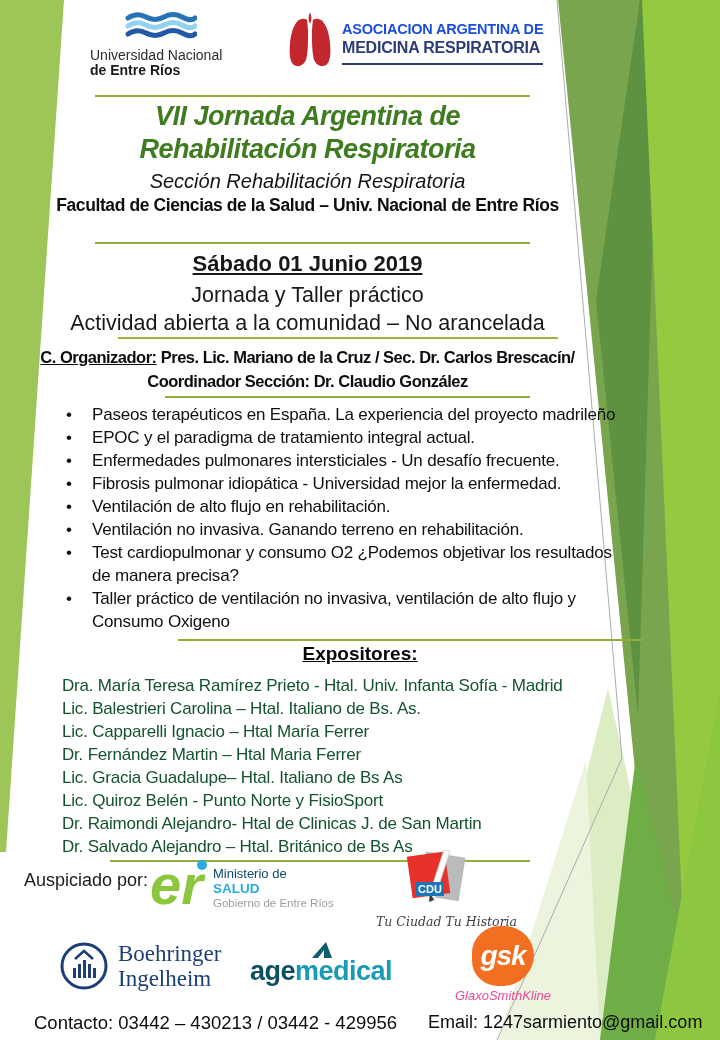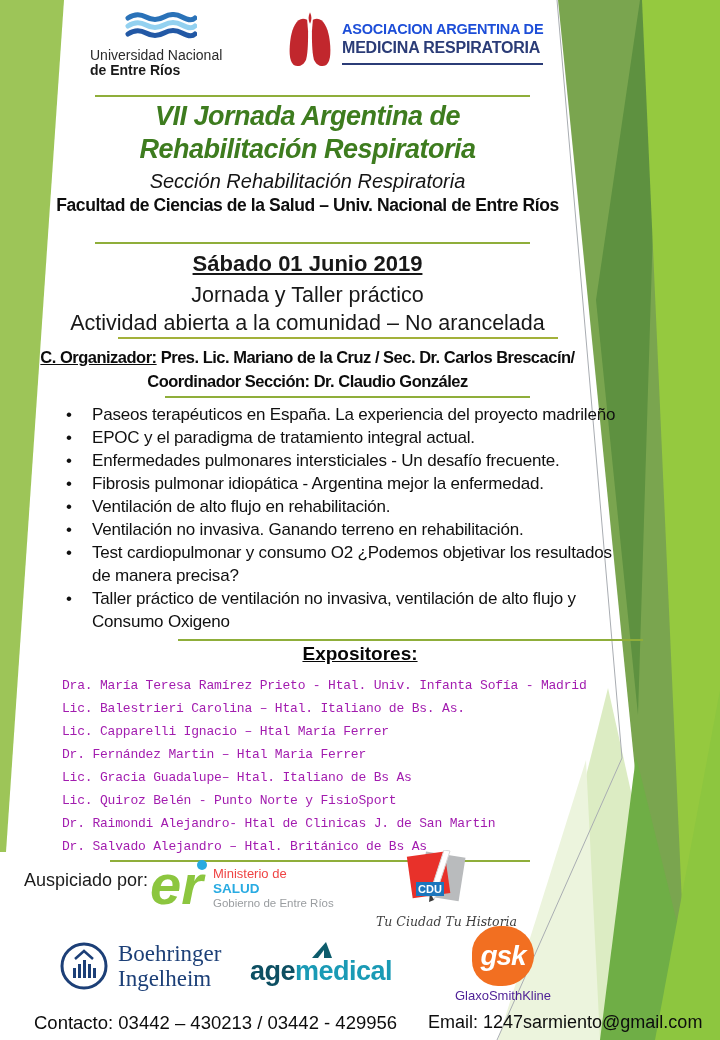--- a/index.html
+++ b/index.html
@@ -39,45 +39,45 @@
 
   
   .topics{left:58px;top:403px;width:565px;}
   .topics ul{margin:0;padding:0;list-style:none;}
   .topics li{position:relative;padding-left:34px;font-size:17px;line-height:23px;color:#101010;letter-spacing:-0.2px;}
   .topics li::before{content:"•";position:absolute;left:8px;top:0;font-size:17px;color:#101010;}
 
   
   .expo-head{left:60px;top:643px;width:600px;font-size:19px;font-weight:700;text-decoration:underline;color:#060606;}
   .speakers{left:62px;top:674px;width:580px;}
-  .speakers div{font-size:13px;line-height:23px;letter-spacing:-0.2px;color:#a21caf;white-space:nowrap;font-family:Liberation Mono, monospace;}
+  .speakers div{font-size:17px;line-height:23px;letter-spacing:-0.2px;color:#14532d;white-space:nowrap;}
 
   
   .ausp{left:24px;top:870px;font-size:18px;color:#1b1b1b;}
   .minsalud{left:150px;top:854px;display:flex;}
   .er-mark{font-size:56px;font-weight:800;font-style:italic;color:#8cc63f;line-height:62px;position:relative;}
   .er-dot{position:absolute;right:-4px;top:6px;width:10px;height:10px;border-radius:50%;background:#27aae1;}
   .ms-col{margin-left:10px;margin-top:12px;}
-  .ms-1{font-size:13px;color:#ef4444;line-height:15px;}
+  .ms-1{font-size:13px;color:#0c4a6e;line-height:15px;}
   .ms-2{font-size:13.5px;font-weight:700;color:#29abe2;line-height:15px;}
   .ms-3{font-size:11.5px;color:#9a9da0;line-height:14px;}
   .cdu{left:376px;top:850px;width:110px;text-align:center;}
   .cdu-tag{font-family:"DejaVu Serif",serif;font-style:italic;font-size:12.5px;color:#3f3f3f;margin-top:2px;white-space:nowrap;}
   .boehringer{left:58px;top:940px;display:flex;align-items:center;}
   .bi-text{margin-left:8px;font-family:"Liberation Serif",serif;font-size:23px;color:#1c3f77;line-height:25px;}
   .agemedical{left:250px;top:942px;}
   .age-tri{display:block;margin-left:60px;}
   .age-word{font-size:27px;font-weight:800;letter-spacing:-0.5px;line-height:26px;}
   .age-a{color:#0d4f62;}
   .age-m{color:#1a9ab5;}
   .gsk{left:438px;top:926px;width:130px;text-align:center;}
   .gsk-circle{width:62px;height:60px;margin:0 auto;background:#f26f21;border-radius:48% 52% 55% 45%;
     display:flex;align-items:center;justify-content:center;}
   .gsk-word{color:#ffffff;font-size:28px;font-weight:700;font-style:italic;letter-spacing:-1px;}
-  .gsk-name{font-size:13px;color:#4c1d95;margin-top:2px;}
+  .gsk-name{font-size:13px;color:#ec4899;margin-top:2px;font-style:italic;}
 
   
   .contact{left:34px;top:1012px;font-size:18.5px;color:#0d0d0d;}
   .email{left:428px;top:1012px;font-size:18px;color:#0d0d0d;}
 </style>
 </head>
 <body>
 
 <div class="page">
 
@@ -146,21 +146,21 @@
     <div class="orgline">Coordinador Sección: Dr. Claudio González</div>
   </div>
 
   <div class="sep" style="left:165px;top:396px;width:365px;"></div>
 
   <div class="abs topics">
     <ul>
       <li>Paseos terapéuticos en España. La experiencia del proyecto madrileño</li>
       <li>EPOC y el paradigma de tratamiento integral actual.</li>
       <li>Enfermedades pulmonares intersticiales - Un desafío frecuente.</li>
-      <li>Fibrosis pulmonar idiopática - Argentina mejor la enfermedad.</li>
+      <li>Fibrosis pulmonar idiopática - Universidad mejor la enfermedad.</li>
       <li>Ventilación de alto flujo en rehabilitación.</li>
       <li>Ventilación no invasiva. Ganando terreno en rehabilitación.</li>
       <li>Test cardiopulmonar y consumo O2 ¿Podemos objetivar los resultados de manera precisa?</li>
       <li>Taller práctico de ventilación no invasiva, ventilación de alto flujo y Consumo Oxigeno</li>
     </ul>
   </div>
 
   <div class="sep" style="left:178px;top:639px;width:465px;"></div>
 
   <div class="abs expo-head center">Expositores:</div>

